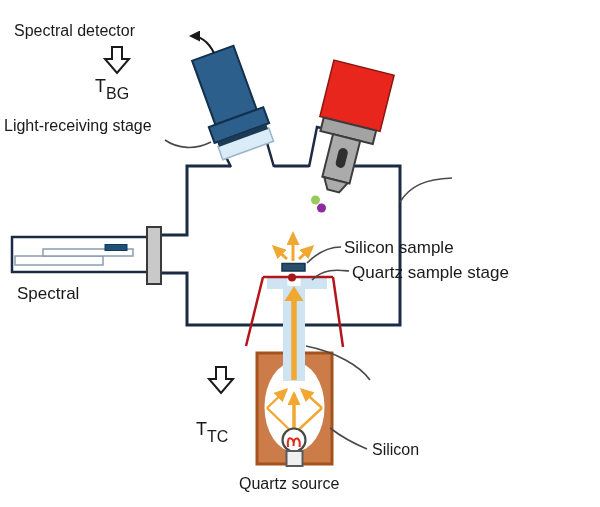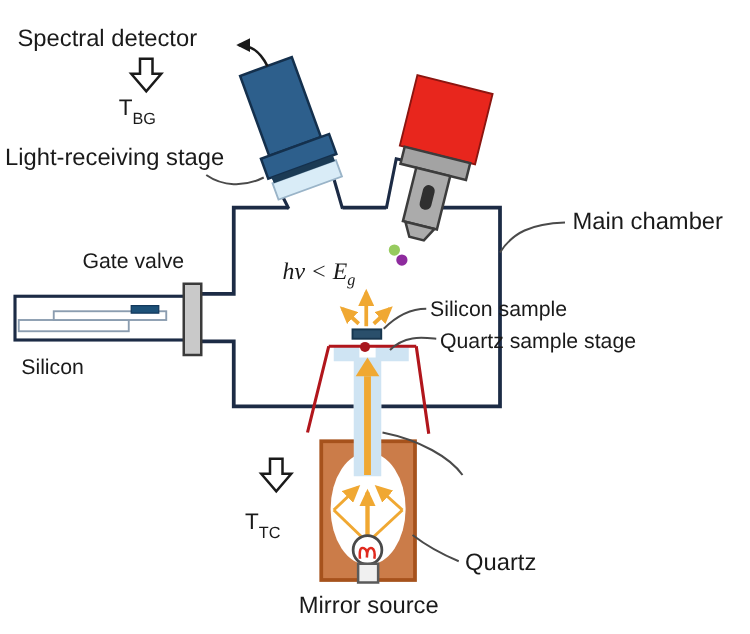--- a/index.html
+++ b/index.html
@@ -5,23 +5,23 @@
   :root{
     --line:#1c2b45; --text:#1a1a1a; --red-dev:#e8261d; --blue-dev:#2d5f8c;
     --win:#d9ecf7; --quartz:#cfe4f3; --beam:#f0a832; --supp:#b1161c;
     --box:#cb7c49; --boxb:#a6521c; --valve:#c9c9c9; --navy:#2a4f6b;
   }
   html,body{margin:0;padding:0;}
   body{background:#fff;font-family:"Liberation Sans","DejaVu Sans",sans-serif;color:var(--text);}
   .stage{position:relative;width:600px;height:507px;background:#fff;overflow:hidden;}
   svg{position:absolute;left:0;top:0;}
   .lbl{position:absolute;font-size:17px;line-height:1.1;white-space:nowrap;color:var(--text);}
-  .lbl.big{font-size:19px;}
+  .lbl.big{font-size:16px;}
   .tsym{position:absolute;font-size:18px;white-space:nowrap;}
-  .tsym sub{font-size:13px;position:relative;top:2px;}
+  .tsym sub{font-size:16px;position:relative;top:2px;}
   .math{position:absolute;font-size:19px;font-style:italic;font-family:"Liberation Serif","DejaVu Serif",serif;white-space:nowrap;}
   .math sub{font-size:13px;}
   .press sup{font-size:11px;position:relative;top:-1px;}
 </style>
 </head>
 <body>
 
 <div class="stage">
 
   <svg width="600" height="507" viewBox="0 0 600 507">
@@ -106,34 +106,31 @@
     <polygon points="216,367 226,367 226,379 233,379 221,393 209,379 216,379" fill="#fff" stroke="#1a1a1a" stroke-width="2"></polygon>
   </svg>
 
   <div class="lbl big" style="left:14px;top:22px;">Spectral detector</div>
 
   <div class="tsym" style="left:95px;top:76px;"><span>T</span><sub>BG</sub></div>
 
   <div class="lbl big" style="left:4px;top:117px;">Light-receiving stage</div>
 
 
-  <div class="lbl" style="left:66px;top:200px;">Gate valve</div>
 
-  <div class="lbl" style="left:17px;top:285px;">Silicon</div>
-
-  <div class="lbl big" style="left:458px;top:168px;">Main chamber</div>
+  <div class="lbl" style="left:17px;top:285px;">Spectral</div>
 
 
-  <div class="math" style="left:226px;top:207px;"><span>hν &lt; E</span><sub>g</sub></div>
+
 
   <div class="lbl" style="left:352px;top:264px;">Quartz sample stage</div>
 
   <div class="lbl" style="left:344px;top:239px;">Silicon sample</div>
 
 
-  <div class="tsym" style="left:196px;top:407px;"><span>T</span><sub>TC</sub></div>
+  <div class="tsym" style="left:196px;top:419px;"><span>T</span><sub>TC</sub></div>
 
 
-  <div class="lbl big" style="left:372px;top:441px;">Quartz</div>
+  <div class="lbl big" style="left:372px;top:441px;">Silicon</div>
 
-  <div class="lbl big" style="left:239px;top:475px;">Mirror source</div>
+  <div class="lbl big" style="left:239px;top:475px;">Quartz source</div>
 
 </div>
 
 </body></html>

